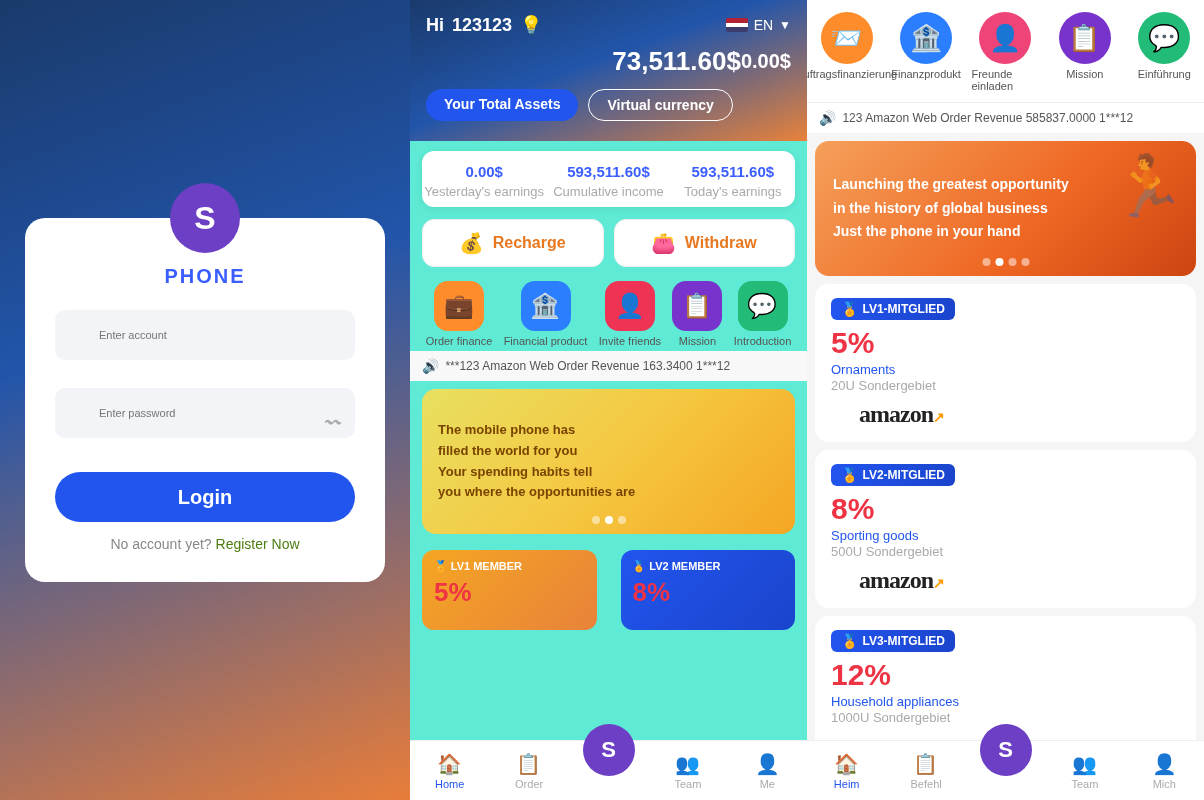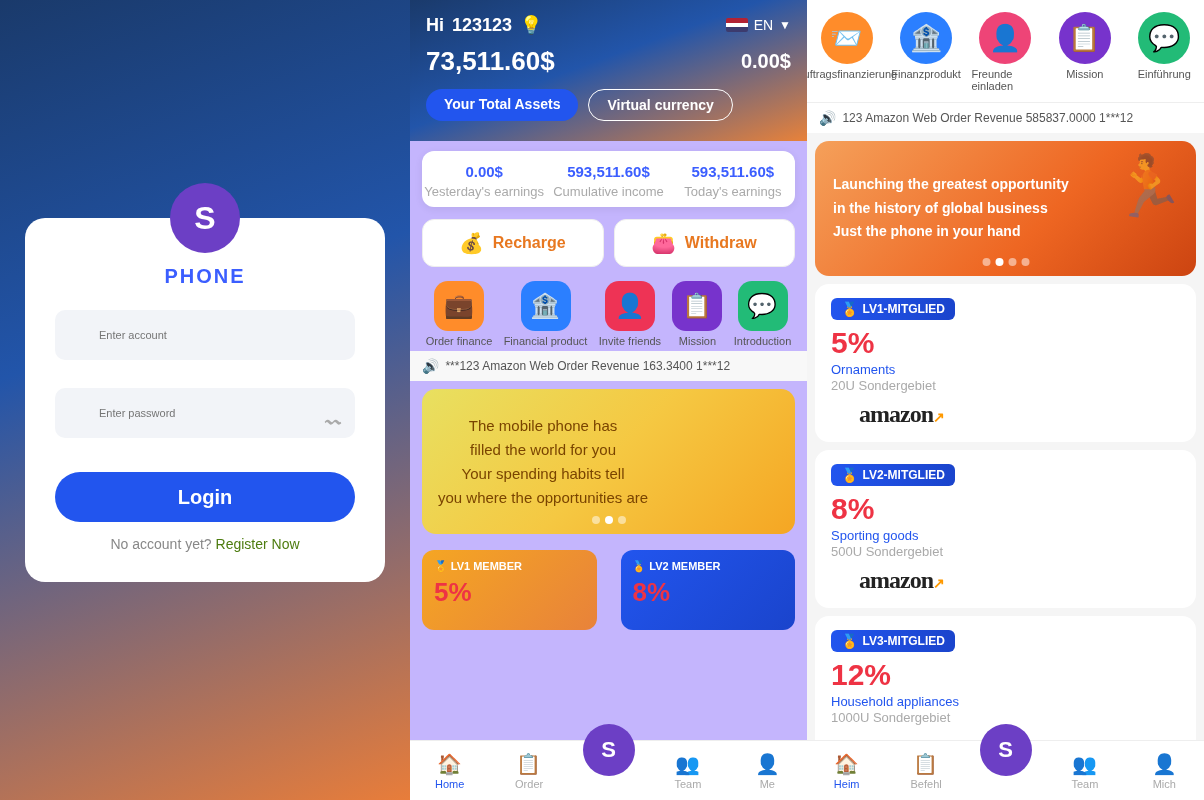--- a/index.html
+++ b/index.html
@@ -118,21 +118,21 @@
     .register-row a {
       color: #4d7c0f;
       font-weight: normal;
       text-decoration: none;
     }
 
     
     .middle-panel {
       width: 397px;
       height: 800px;
-      background: #c4b5fd;
+      background: #5eead4;
       display: flex;
       flex-direction: column;
       overflow: hidden;
       flex-shrink: 0;
       position: relative;
     }
     .mid-header {
       background: linear-gradient(160deg, #1a3a6b 0%, #2255aa 45%, #e8823a 100%);
       padding: 14px 16px 20px;
       color: #fff;
@@ -158,21 +158,21 @@
       height: 14px;
       background: linear-gradient(180deg, #b22234 33%, #fff 33%, #fff 66%, #3c3b6e 66%);
       border-radius: 2px;
       font-size: 0;
     }
     .lang-text { color: #fff; font-size: 14px; }
     .bulb-icon { font-size: 18px; }
     .balance-row {
       display: flex;
       align-items: center;
-      justify-content: space-between;
+      justify-content: flex-end;
       margin-bottom: 12px;
     }
     .balance-main { font-size: 26px; font-weight: bold; color: #fff; }
     .balance-secondary { font-size: 20px; font-weight: bold; color: #fff; }
     .asset-tabs {
       display: flex;
       gap: 10px;
     }
     .asset-tab {
       padding: 7px 18px;
@@ -275,26 +275,25 @@
       border-radius: 14px;
       background: linear-gradient(135deg, #e8e060 0%, #f5c842 50%, #f5a623 100%);
       height: 145px;
       display: flex;
       align-items: center;
       padding: 14px 16px;
       overflow: hidden;
       position: relative;
     }
     .mid-banner-text {
-      font-size: 15px;
+      font-size: 13px;
       color: #7a4400;
-      font-weight: 400;
+      font-weight: 700;
       line-height: 1.6;
       z-index: 1;
-      text-align: center;
     }
     .mid-banner-dots {
       position: absolute;
       bottom: 10px;
       left: 50%;
       transform: translateX(-50%);
       display: flex;
       gap: 5px;
     }
     .dot { width: 8px; height: 8px; border-radius: 50%; background: rgba(255,255,255,0.5); }

